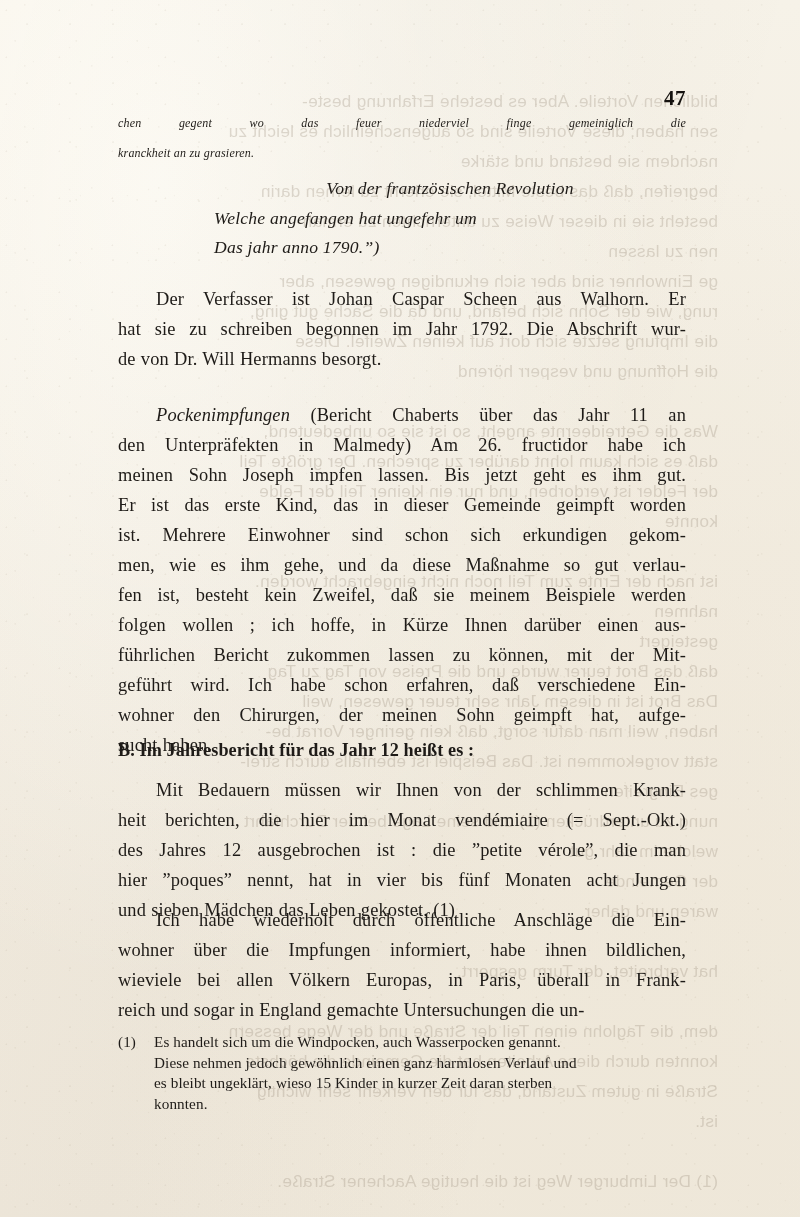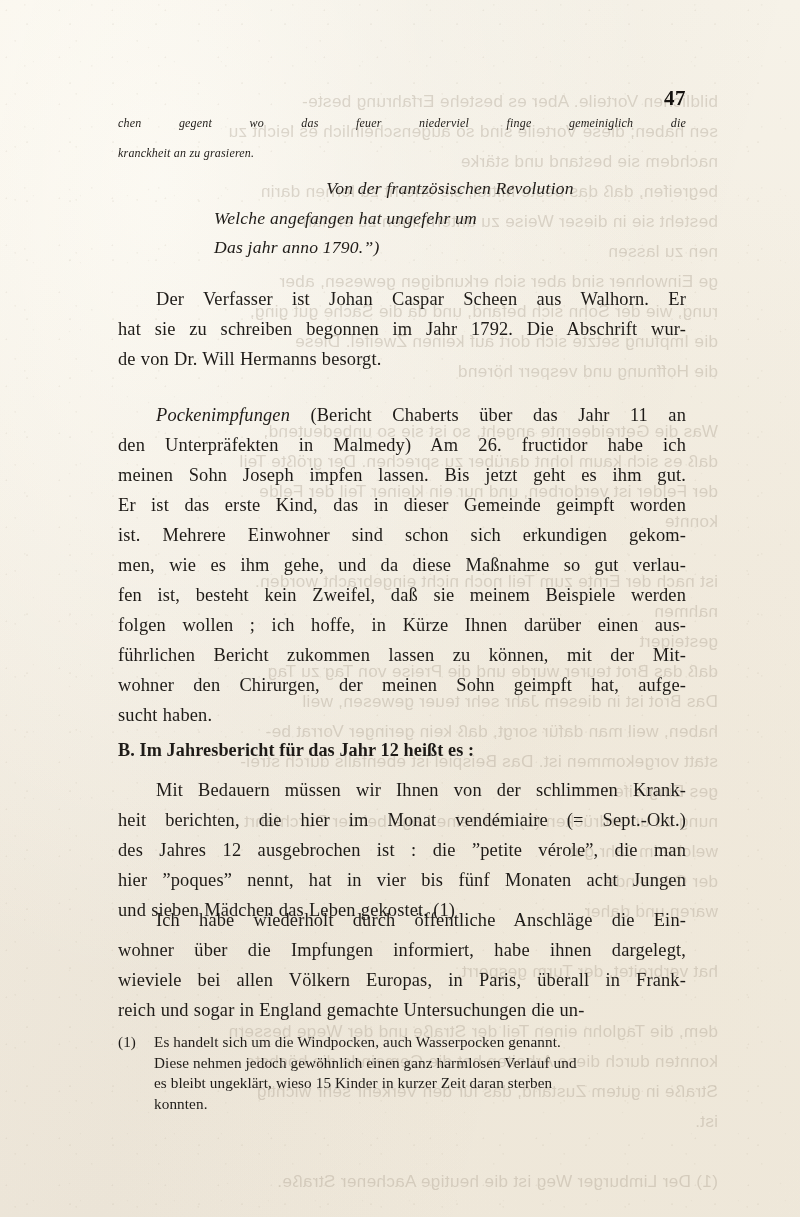--- a/index.html
+++ b/index.html
@@ -240,37 +240,38 @@
     <div class="para p-pocken" id="p-pockenimpfungen">
         <span class="ln justified" style="display: block; text-indent: 38px;"><span class="italic-lead">Pockenimpfungen</span> (Bericht Chaberts über das Jahr 11 an</span>
         <span class="ln justified" style="display: block;">den Unterpräfekten in Malmedy) Am 26. fructidor habe ich</span>
         <span class="ln justified" style="display: block;">meinen Sohn Joseph impfen lassen. Bis jetzt geht es ihm gut.</span>
         <span class="ln justified" style="display: block;">Er ist das erste Kind, das in dieser Gemeinde geimpft worden</span>
         <span class="ln justified" style="display: block;">ist. Mehrere Einwohner sind schon sich erkundigen gekom-</span>
         <span class="ln justified" style="display: block;">men, wie es ihm gehe, und da diese Maßnahme so gut verlau-</span>
         <span class="ln justified" style="display: block;">fen ist, besteht kein Zweifel, daß sie meinem Beispiele werden</span>
         <span class="ln justified" style="display: block;">folgen wollen ; ich hoffe, in Kürze Ihnen darüber einen aus-</span>
         <span class="ln justified" style="display: block;">führlichen Bericht zukommen lassen zu können, mit der Mit-</span>
+        <span class="ln justified" style="display: block;">geführt wird. Ich habe schon erfahren, daß verschiedene Ein-</span>
         <span class="ln justified" style="display: block;">wohner den Chirurgen, der meinen Sohn geimpft hat, aufge-</span>
         <span class="ln" style="display: block;">sucht haben.</span>
       </div>
 
     <div class="heading">B. Im Jahresbericht für das Jahr 12 heißt es :</div>
 
     <div class="para p-bedauern" id="p-bedauern">
         <span class="ln justified" style="display: block; text-indent: 38px;">Mit Bedauern müssen wir Ihnen von der schlimmen Krank-</span>
         <span class="ln justified" style="display: block;">heit berichten, die hier im Monat vendémiaire (= Sept.-Okt.)</span>
         <span class="ln justified" style="display: block;">des Jahres 12 ausgebrochen ist : die ”petite vérole”, die man</span>
         <span class="ln justified" style="display: block;">hier ”poques” nennt, hat in vier bis fünf Monaten acht Jungen</span>
         <span class="ln" style="display: block;">und sieben Mädchen das Leben gekostet. (1)</span>
       </div>
 
     <div class="para p-anschlaege" id="p-anschlaege">
         <span class="ln justified" style="display: block; text-indent: 38px;">Ich habe wiederholt durch öffentliche Anschläge die Ein-</span>
-        <span class="ln justified" style="display: block;">wohner über die Impfungen informiert, habe ihnen dargelegt,</span>
+        <span class="ln justified" style="display: block;">wohner über die Impfungen informiert, habe ihnen bildlichen,</span>
         <span class="ln justified" style="display: block;">wieviele bei allen Völkern Europas, in Paris, überall in Frank-</span>
         <span class="ln" style="display: block;">reich und sogar in England gemachte Untersuchungen die un-</span>
       </div>
 
     <div class="footnote" id="footnote">
         <span class="fn-line first"><span class="fn-marker">(1)</span>Es handelt sich um die Windpocken, auch Wasserpocken genannt.</span>
         <span class="fn-line">Diese nehmen jedoch gewöhnlich einen ganz harmlosen Verlauf und</span>
         <span class="fn-line">es bleibt ungeklärt, wieso 15 Kinder in kurzer Zeit daran sterben</span>
         <span class="fn-line">konnten.</span>
       </div>

